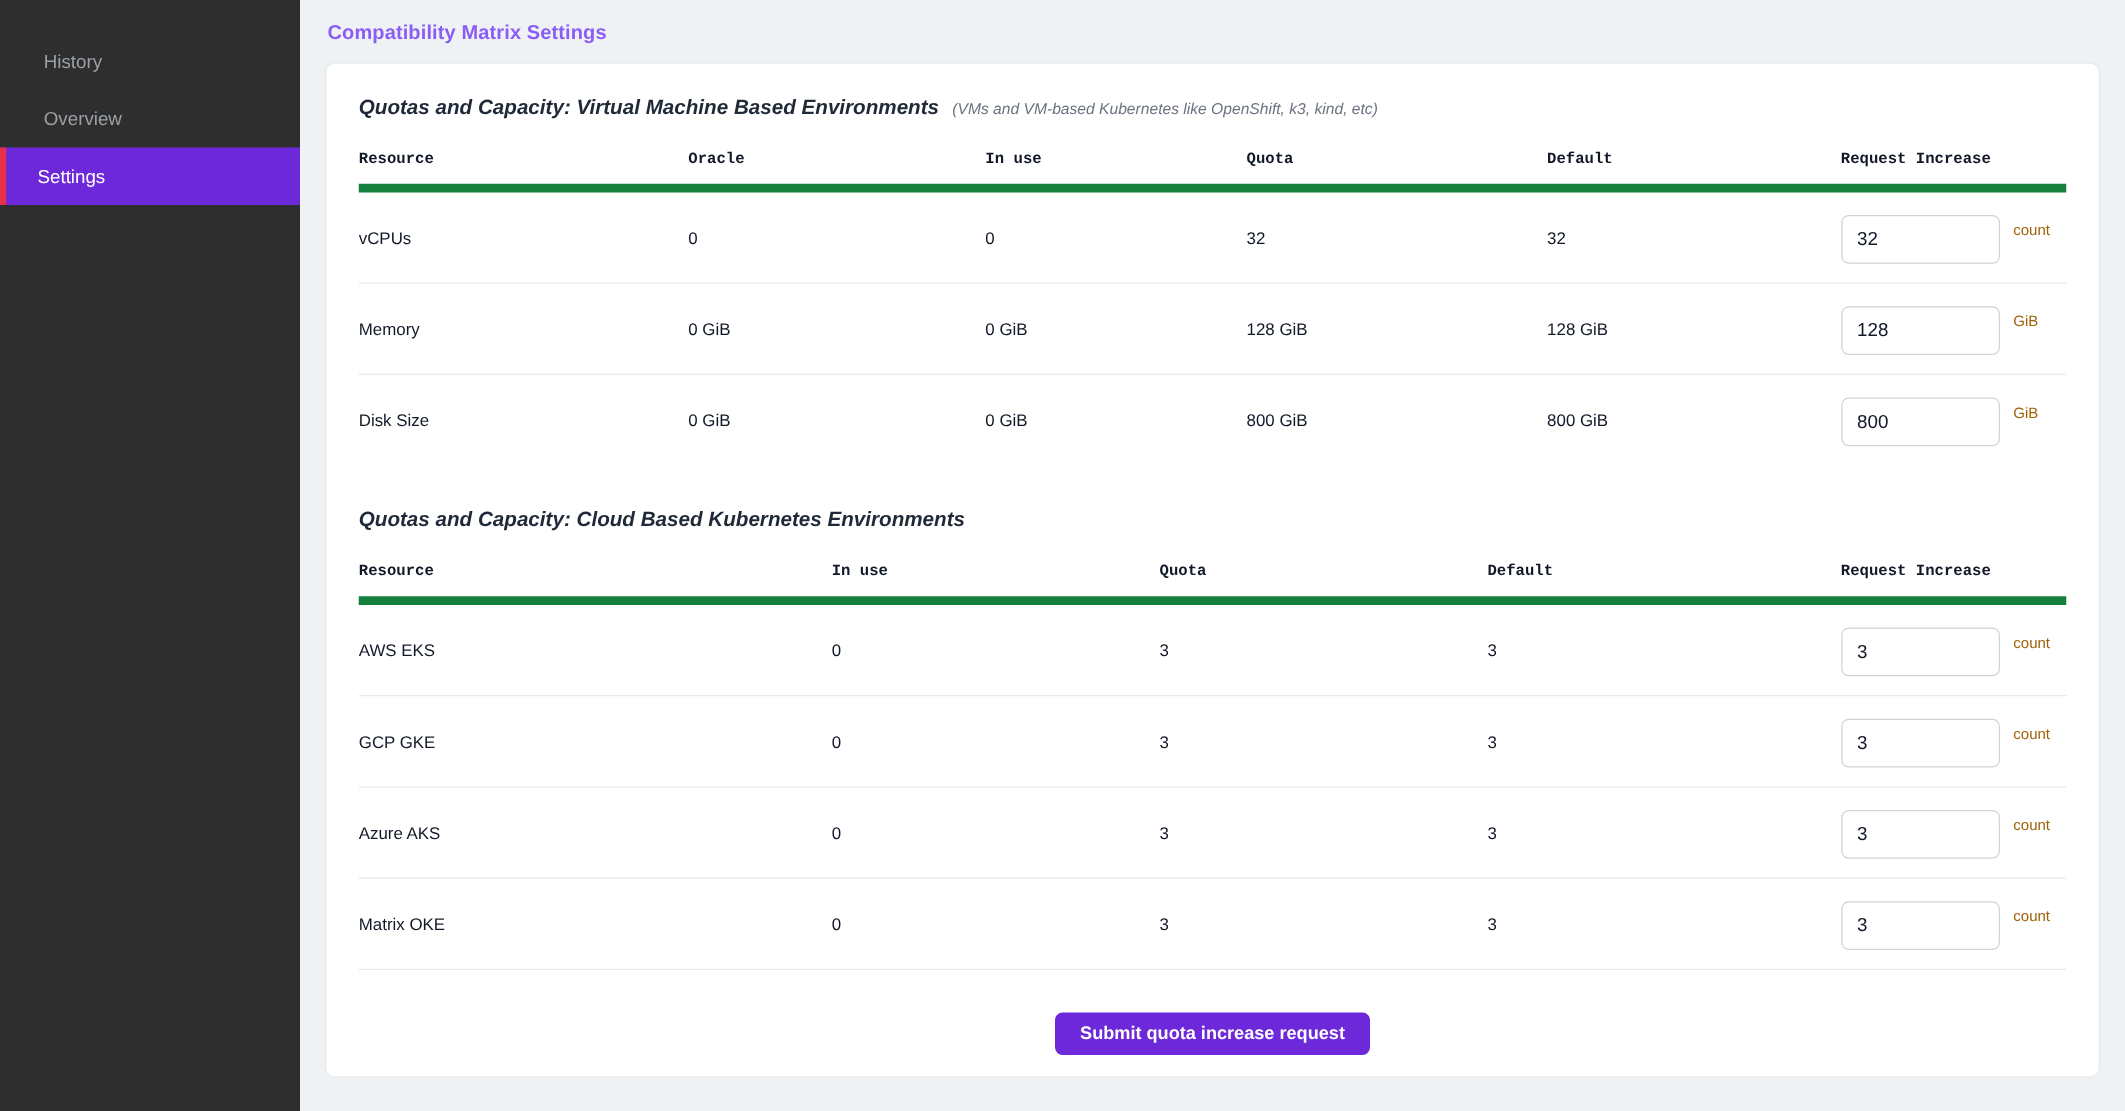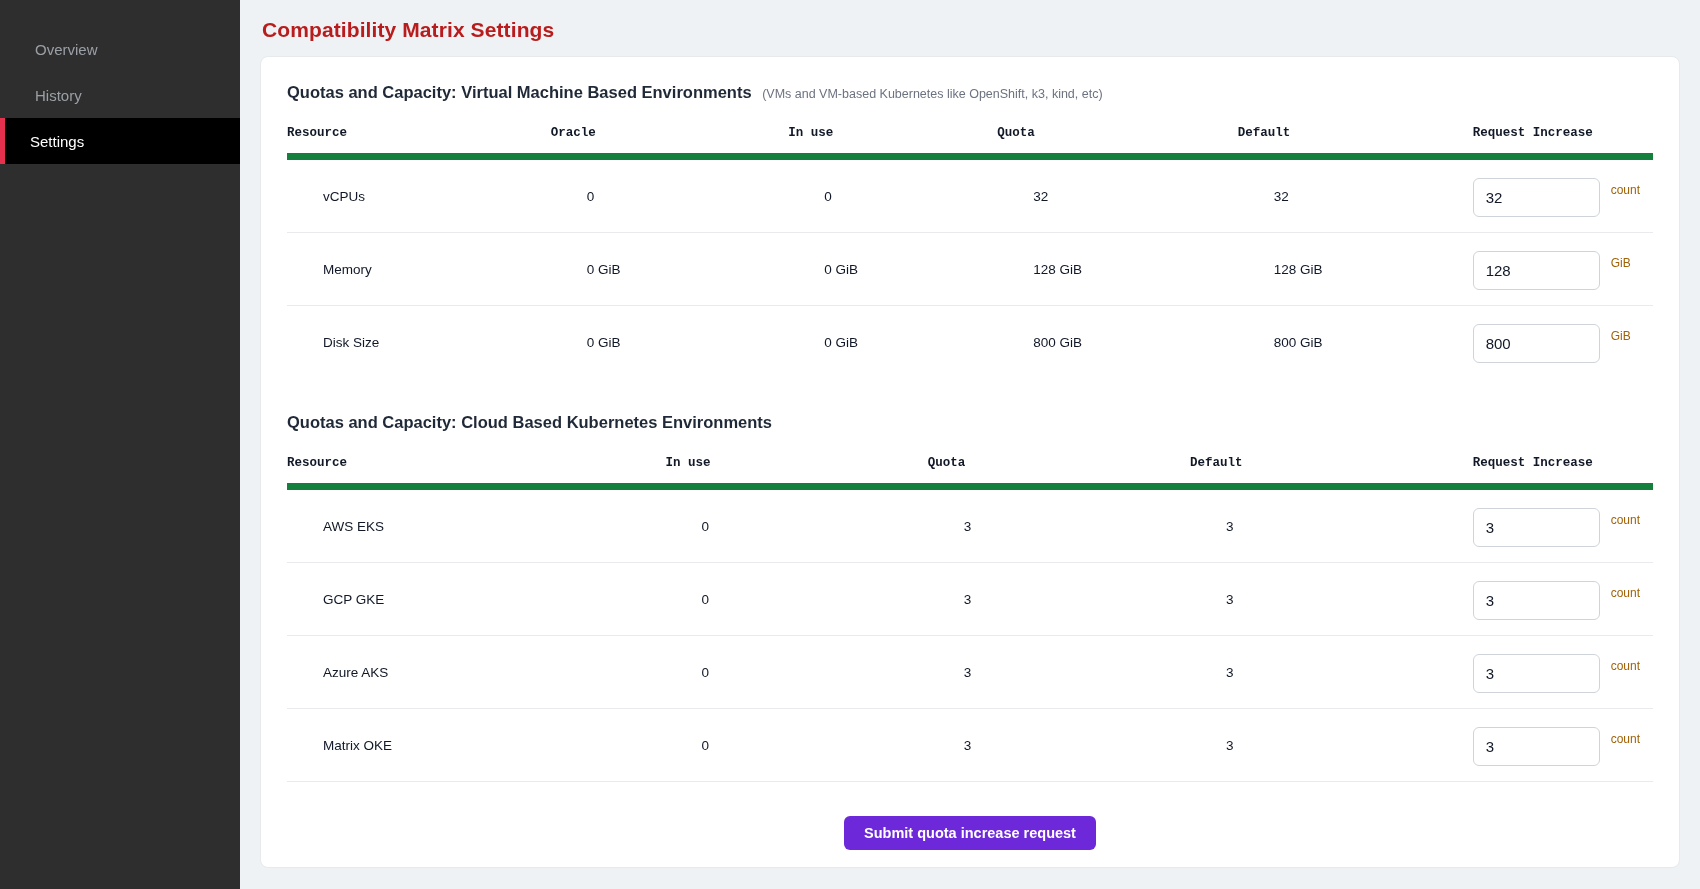--- a/index.html
+++ b/index.html
@@ -23,52 +23,53 @@
     height: 46px;
     display: flex;
     align-items: center;
     padding-left: 30px;
     font-size: 15px;
     color: #9aa0a6;
     cursor: pointer;
     border-left: 5px solid transparent;
   }
   .nav-item.active {
-    background: #000000;
+    background: #6d28d9;
     color: #ffffff;
     border-left: 5px solid #e5314d;
     padding-left: 25px;
   }
 
   
   .main {
     flex: 1;
     padding: 0 20px;
     overflow: hidden;
   }
   .page-title {
-    font-size: 21px;
-    font-weight: 700;
-    color: #b91c1c;
+    font-size: 16px;
+    font-weight: 700;
+    color: #8b5cf6;
     margin: 18px 0 14px 2px;
     letter-spacing: 0.1px;
   }
   .card {
     background: #ffffff;
     border-radius: 8px;
     border: 1px solid #e7eaec;
     padding: 26px 26px 20px 26px;
     height: 812px;
   }
 
   .section-heading {
     font-size: 16.5px;
     font-weight: 700;
     color: #1f2937;
     margin-bottom: 6px;
+    font-style: italic;
   }
   .section-subtitle {
     font-size: 12.5px;
     font-weight: 400;
     color: #6b7280;
     margin-left: 6px;
   }
   .section-heading.second { margin-top: 34px; }
 
   
@@ -87,21 +88,20 @@
     color: #111827;
   }
   .trow {
     height: 73px;
     border-bottom: 1px solid #e8eaed;
   }
   .vm-table .trow:last-child { border-bottom: none; }
   .td {
     font-size: 13.5px;
     color: #111827;
-    margin-left: 36px;
   }
   .td.resource { font-weight: 500; }
 
   .request-cell {
     display: flex;
     align-items: flex-start;
     gap: 11px;
     padding-top: 2px;
   }
   .request-input {
@@ -139,22 +139,22 @@
     font-family: "Liberation Sans", sans-serif;
     cursor: pointer;
   }
 </style>
 </head>
 <body>
 
 <div class="app">
 
   <nav class="sidebar">
+    <div class="nav-item">History</div>
     <div class="nav-item">Overview</div>
-    <div class="nav-item">History</div>
     <div class="nav-item active">Settings</div>
   </nav>
 
   <main class="main">
     <h1 class="page-title">Compatibility Matrix Settings</h1>
 
     <div class="card">
 
       <div class="section-heading">
         <span>Quotas and Capacity: Virtual Machine Based Environments</span>

